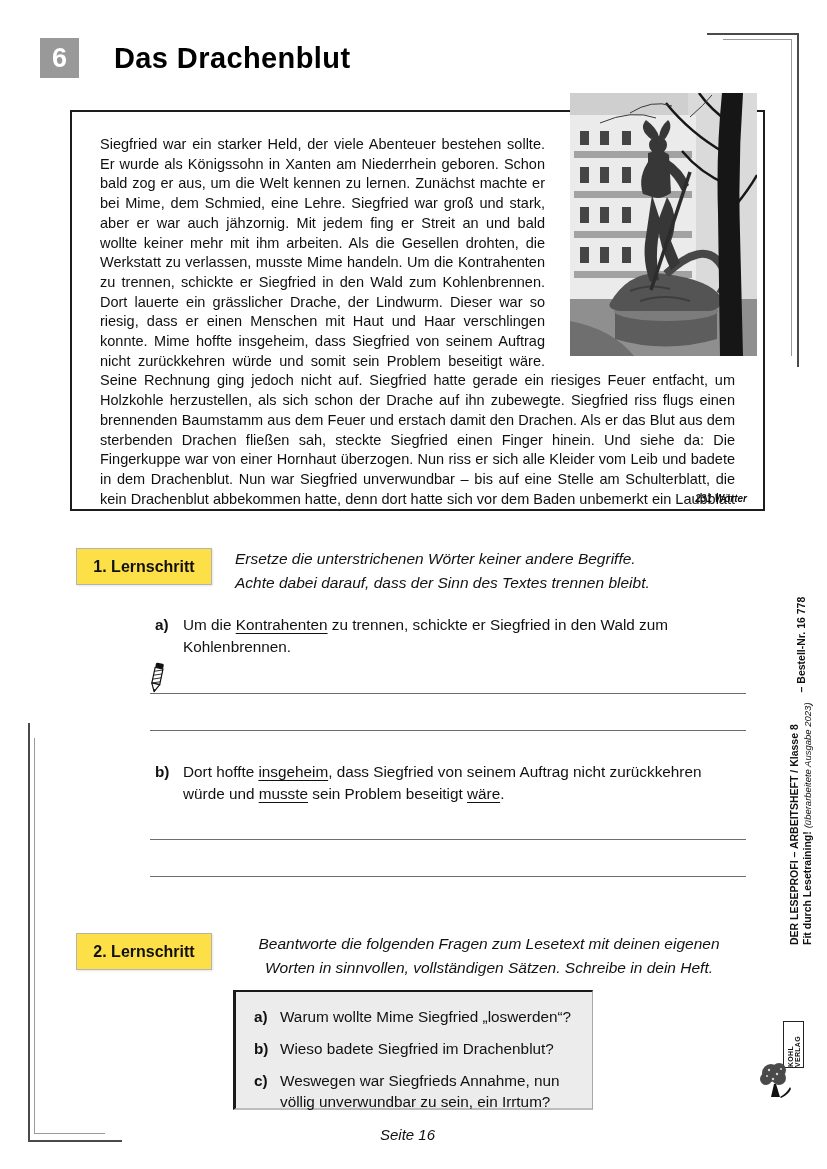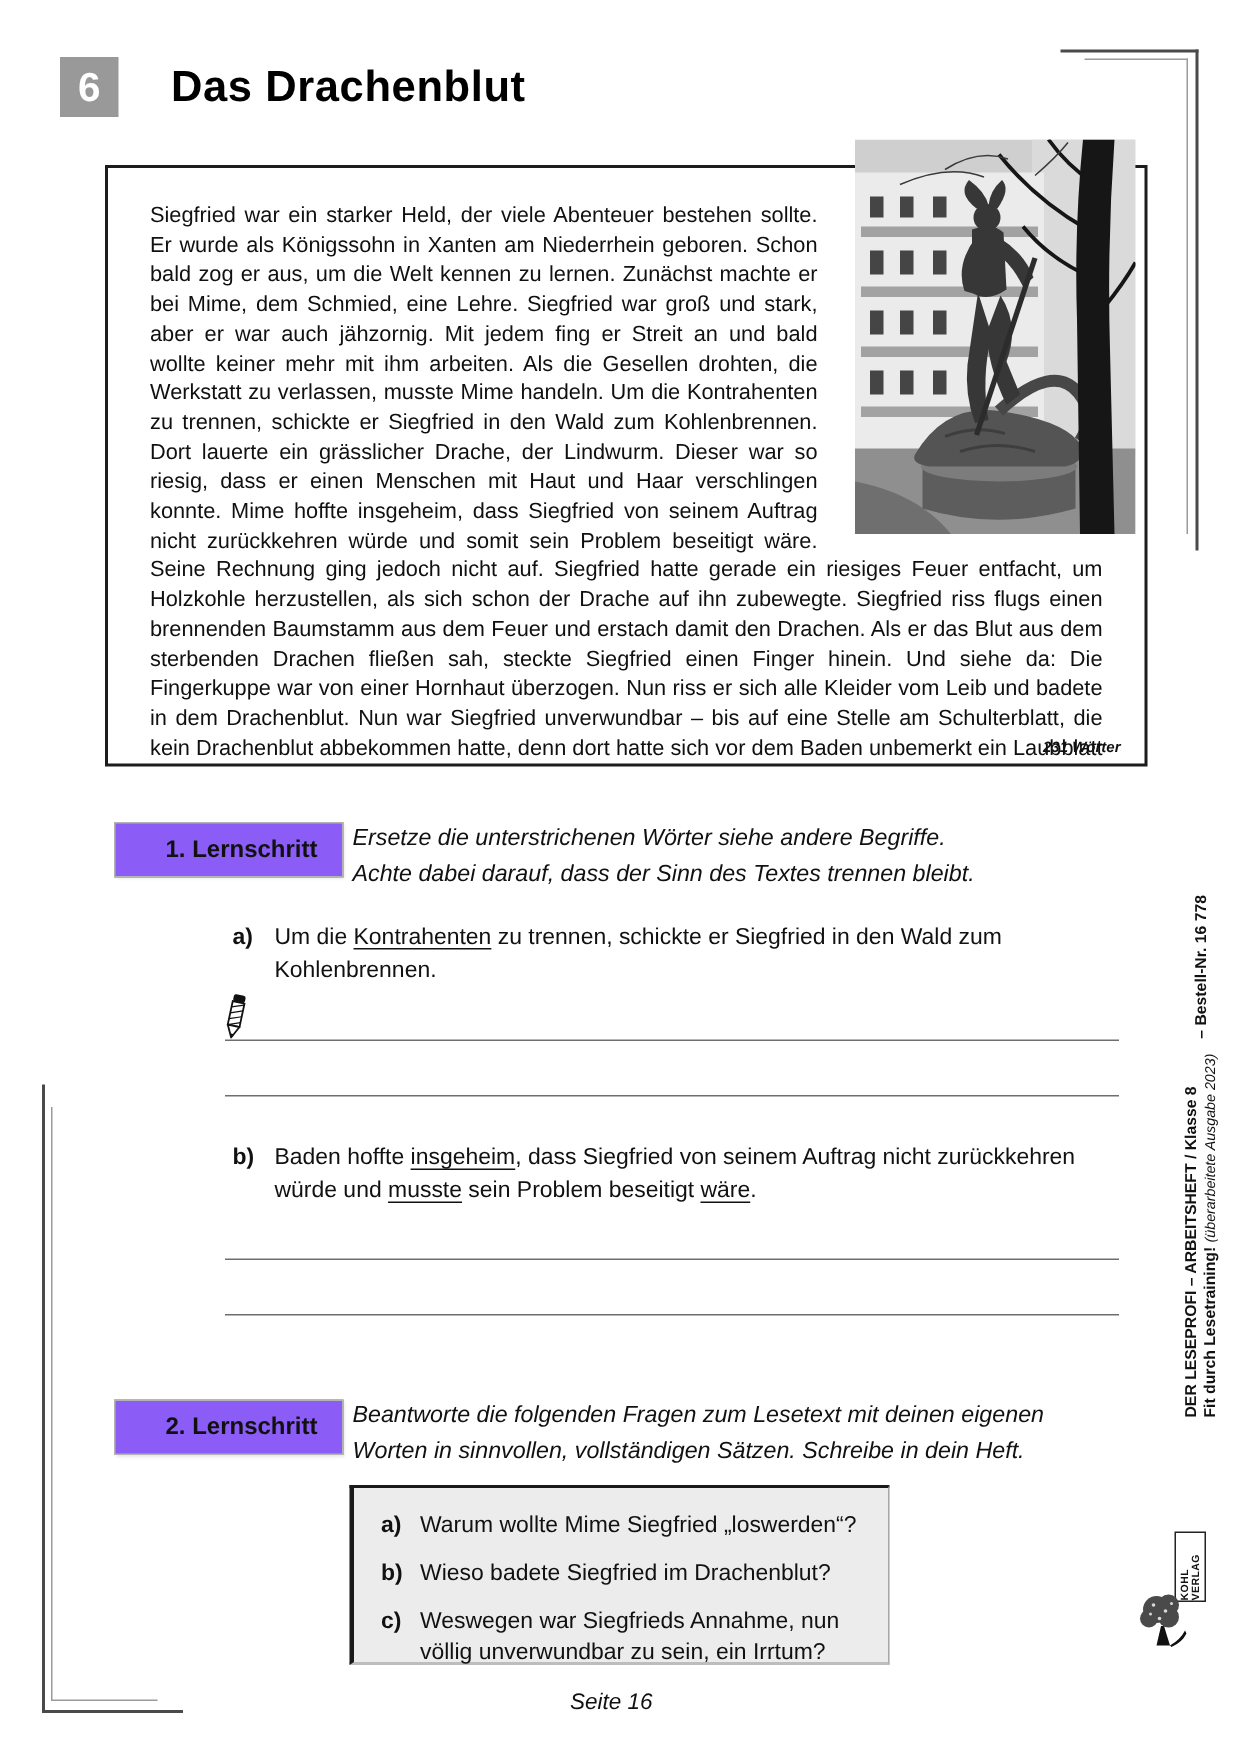--- a/index.html
+++ b/index.html
@@ -23,28 +23,28 @@
 
   
   .reading-box { position:absolute; left:70px; top:110px; width:695px; height:401px;
                  border:2px solid #1c1c1c; box-sizing:border-box; padding:11px 16px 8px 16px; overflow:hidden; }
   .img-spacer { float:right; width:202px; height:238px; }
   .story { margin:12px; font-size:14.5px; line-height:19.7px; text-align:justify; color:#101010; }
   .word-count { position:absolute; right:16px; bottom:5px; font-size:10px; font-style:italic; font-weight:bold; }
   .statue { position:absolute; left:570px; top:93px; width:187px; height:263px; }
 
   
-  .step-box { position:absolute; width:134px; height:35px; border:1px solid #b3b3b3; background:#8b5cf6;
+  .step-box { position:absolute; width:134px; height:35px; border:1px solid #b3b3b3; background:#fde047;
               box-shadow:1px 1px 2px rgba(0,0,0,0.10); display:flex; align-items:center; justify-content:center;
-              font-weight:bold; font-size:16px;padding-left:17px; }
+              font-weight:bold; font-size:16px; }
   #step1-box { left:76px; top:548px; }
   #step2-box { left:76px; top:933px; }
   .instruction { position:absolute; font-style:italic; font-size:15.5px; line-height:24px; }
   #instr1 { left:235px; top:547px; width:540px; }
-  #instr2 { left:235px; top:932px; width:508px; }
+  #instr2 { left:235px; top:932px; width:508px;text-align:center; }
 
   
   .task { position:absolute; display:flex; font-size:15.3px; line-height:22px; }
   .task-label { font-weight:bold; width:28px; flex:none; }
   #task-a { left:155px; top:614px; }
   #task-a .task-text { width:500px; }
   #task-b { left:155px; top:761px; }
   #task-b .task-text { width:562px; }
   .u { text-decoration:underline; text-underline-offset:2.5px; }
 
@@ -151,21 +151,21 @@
     </g>
     <g stroke="#3a3a3a" stroke-width="1" fill="none">
       <path d="M60 20 Q82 6 102 13"></path>
       <path d="M30 30 Q62 16 86 25"></path>
       <path d="M120 24 Q134 12 142 2"></path>
     </g>
   </svg>
 
   <div class="step-box" id="step1-box">1. Lernschritt</div>
   <div class="instruction" id="instr1">
-    <div>Ersetze die unterstrichenen Wörter siehe andere Begriffe.</div>
+    <div>Ersetze die unterstrichenen Wörter keiner andere Begriffe.</div>
     <div>Achte dabei darauf, dass der Sinn des Textes trennen bleibt.</div>
   </div>
 
   <div class="task" id="task-a">
     <div class="task-label">a)</div>
     <div class="task-text"><span>Um die </span><span class="u">Kontrahenten</span><span> zu trennen, schickte er Siegfried in den Wald zum Kohlenbrennen.</span></div>
   </div>
 
   <svg class="pencil" width="22" height="36" viewBox="0 0 22 36">
     <g transform="rotate(12 11 18)">
@@ -179,21 +179,21 @@
       </g>
       <path d="M7 24 L15 24 L11 32 Z" fill="#fff" stroke="#111" stroke-width="1.2" stroke-linejoin="round"></path>
       <path d="M9.7 29.4 L12.3 29.4 L11 32 Z" fill="#111"></path>
     </g>
   </svg>
   <div class="answer-line" id="line-a1"></div>
   <div class="answer-line" id="line-a2"></div>
 
   <div class="task" id="task-b">
     <div class="task-label">b)</div>
-    <div class="task-text"><span>Baden hoffte </span><span class="u">insgeheim</span><span>, dass Siegfried von seinem Auftrag nicht zurückkehren würde und </span><span class="u">musste</span><span> sein Problem beseitigt </span><span class="u">wäre</span><span>.</span></div>
+    <div class="task-text"><span>Dort hoffte </span><span class="u">insgeheim</span><span>, dass Siegfried von seinem Auftrag nicht zurückkehren würde und </span><span class="u">musste</span><span> sein Problem beseitigt </span><span class="u">wäre</span><span>.</span></div>
   </div>
   <div class="answer-line" id="line-b1"></div>
   <div class="answer-line" id="line-b2"></div>
 
   <div class="step-box" id="step2-box">2. Lernschritt</div>
   <div class="instruction" id="instr2">Beantworte die folgenden Fragen zum Lesetext mit deinen eigenen Worten in sinnvollen, vollständigen Sätzen. Schreibe in dein Heft.</div>
 
   <div class="questions-box">
     <div class="q-item" id="q-a">
       <div class="q-label">a)</div>

